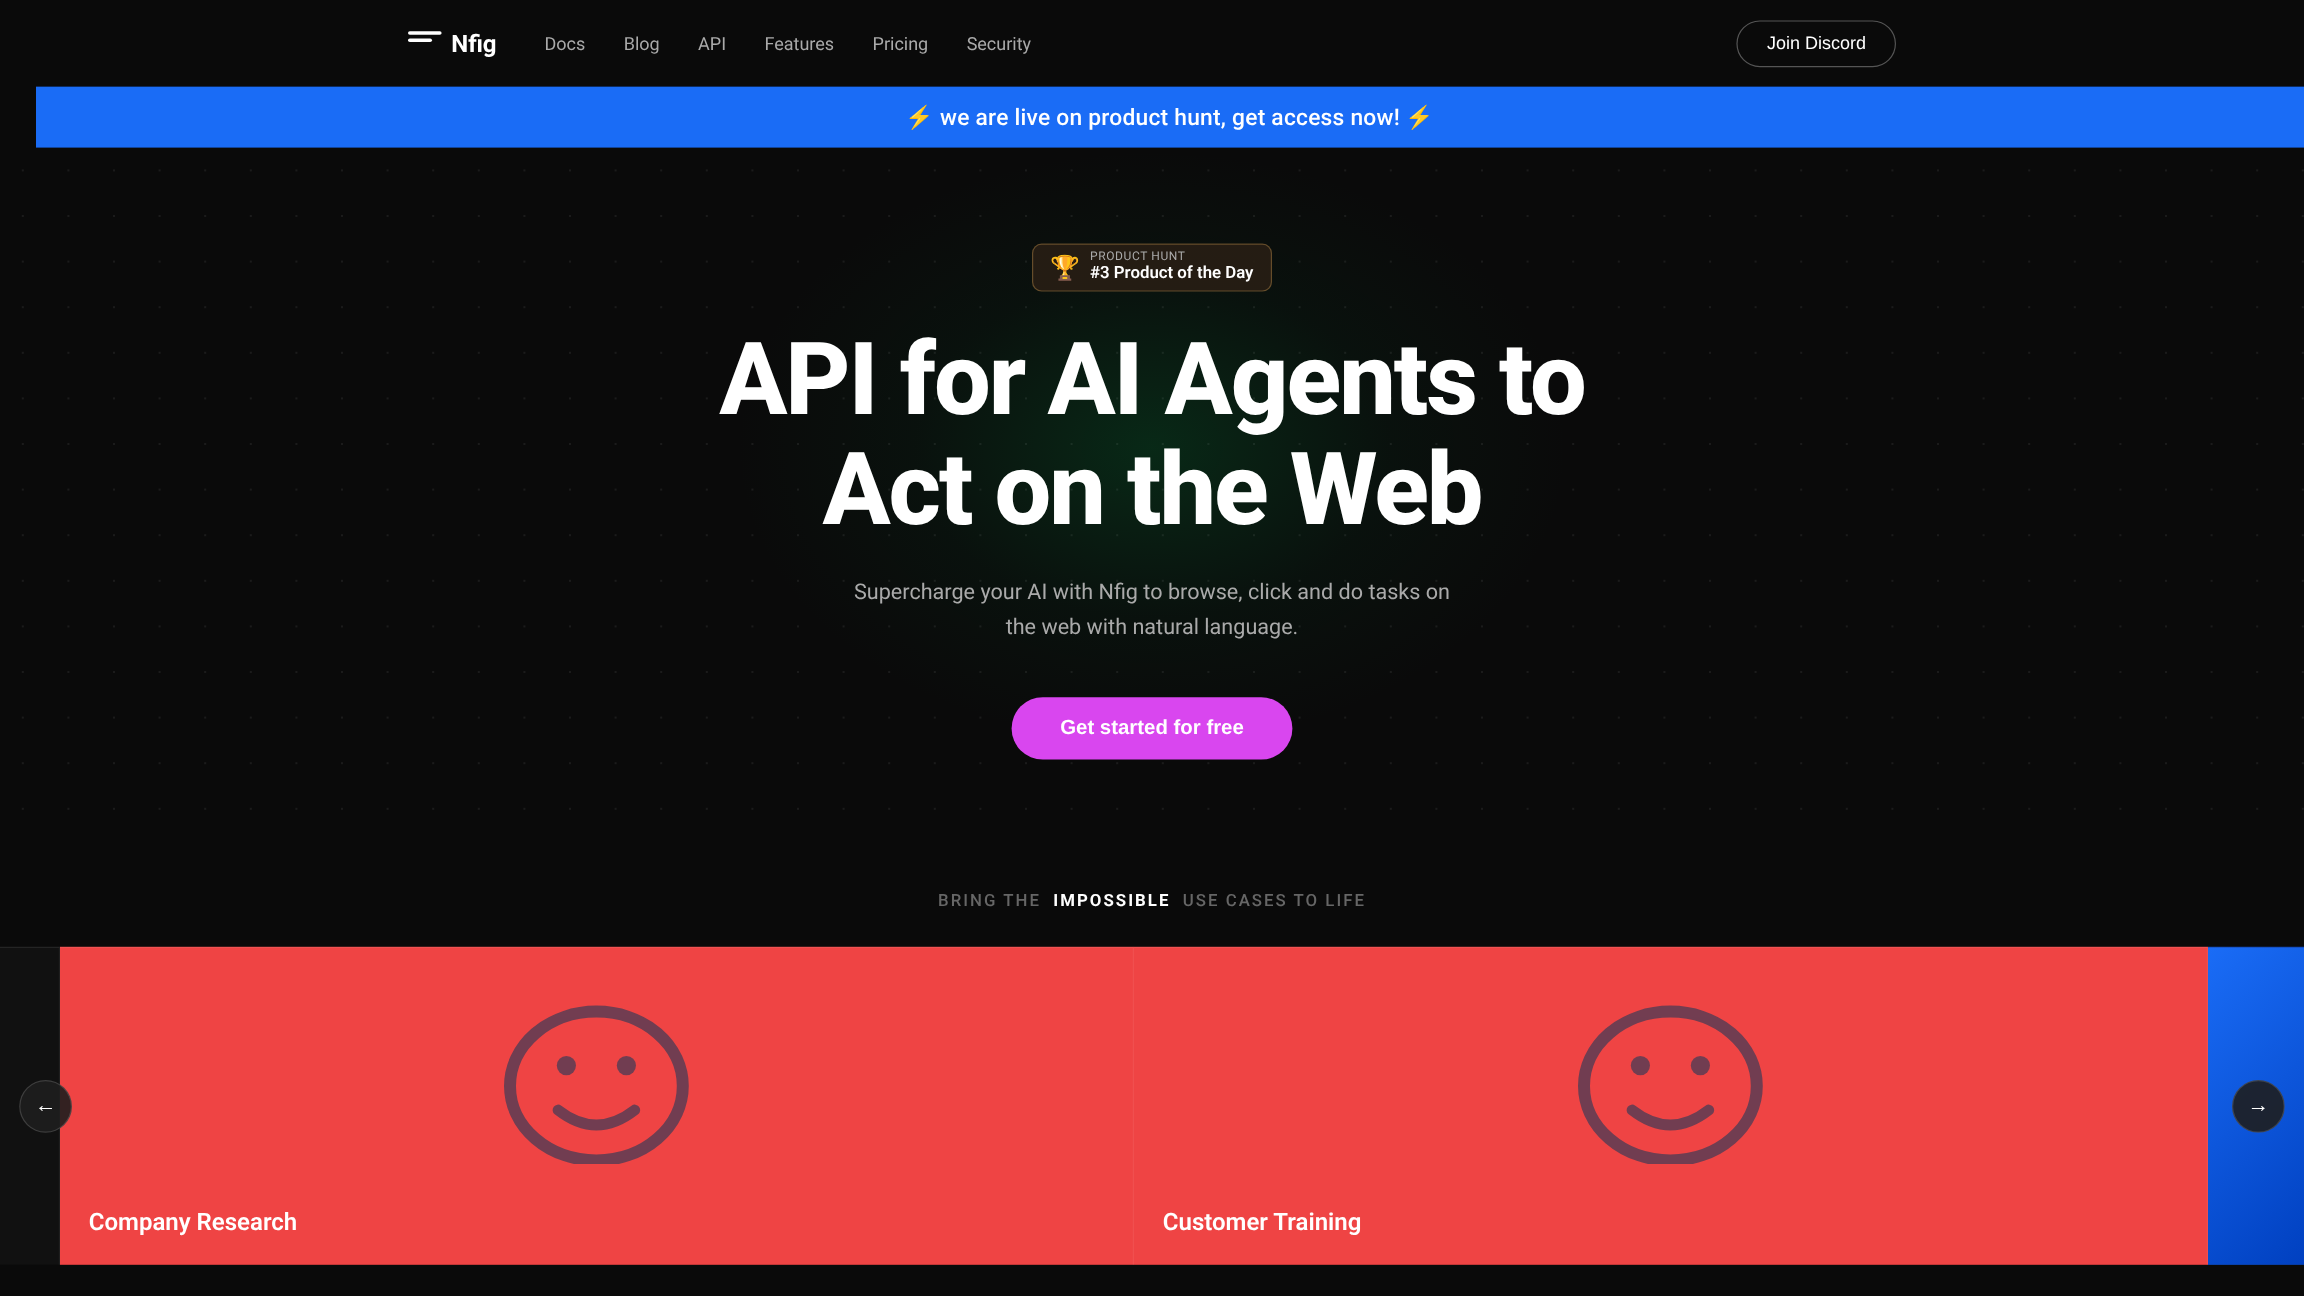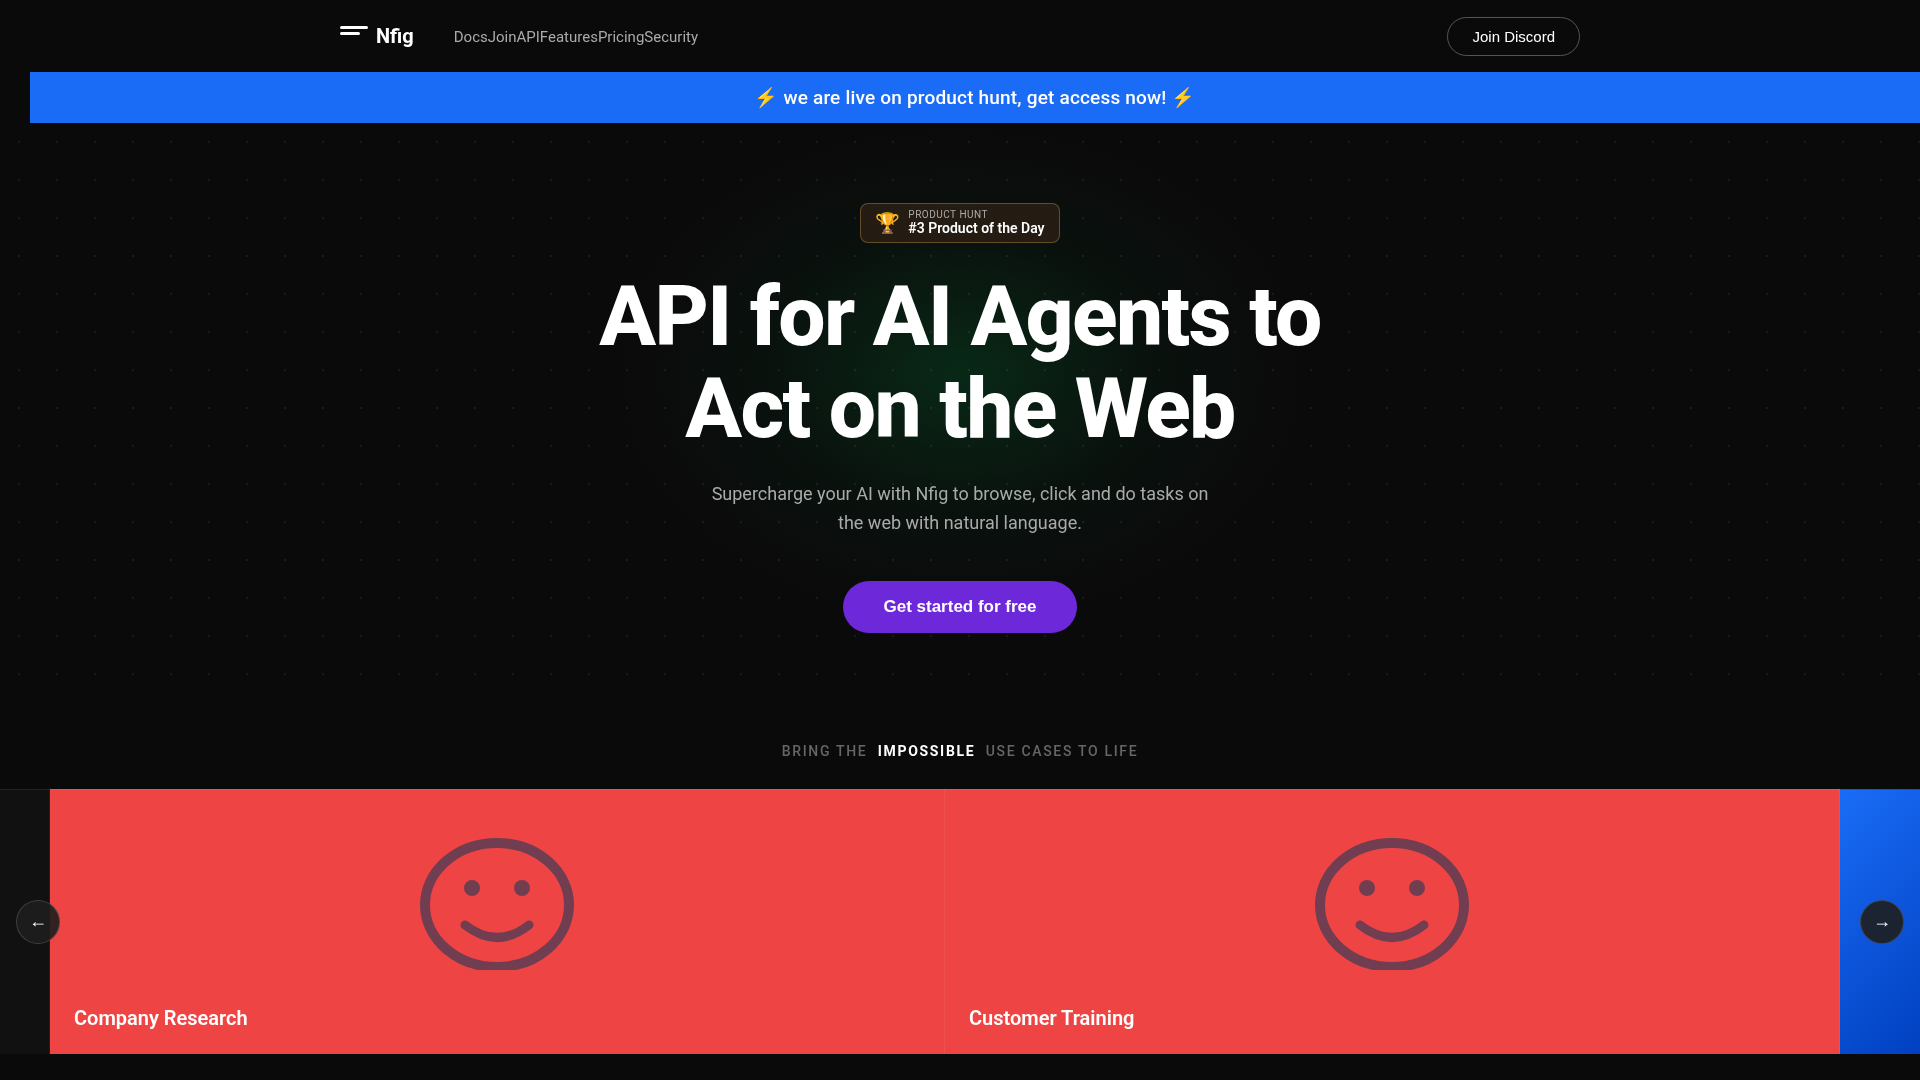--- a/index.html
+++ b/index.html
@@ -55,20 +55,21 @@
       background: #fff;
       border-radius: 2px;
     }
 
     .logo-icon span:nth-child(1) { width: 100%; }
     .logo-icon span:nth-child(2) { width: 70%; }
 
     .nav-links {
       display: flex;
       align-items: center;
+      gap: 32px;
       list-style: none;
     }
 
     .nav-links a {
       color: #aaa;
       text-decoration: none;
       font-size: 15px;
       font-weight: 400;
       transition: color 0.2s;
     }
@@ -183,21 +184,21 @@
 
     .hero-subtitle {
       font-size: 18px;
       color: #aaa;
       max-width: 500px;
       margin: 0 auto 44px;
       line-height: 1.6;
     }
 
     .cta-btn {
-      background: #6d28d9;
+      background: #d946ef;
       color: #fff;
       border: none;
       padding: 16px 40px;
       border-radius: 50px;
       font-size: 17px;
       font-weight: 600;
       cursor: pointer;
       transition: background 0.2s, transform 0.1s;
     }
 
@@ -318,21 +319,21 @@
   <div class="nav-left">
     <a class="logo" href="#">
       <div class="logo-icon">
         <span></span>
         <span></span>
       </div>
       <span>Nfig</span>
     </a>
     <ul class="nav-links">
       <li><a href="#">Docs</a></li>
-      <li><a href="#">Join</a></li>
+      <li><a href="#">Blog</a></li>
       <li><a href="#">API</a></li>
       <li><a href="#">Features</a></li>
       <li><a href="#">Pricing</a></li>
       <li><a href="#">Security</a></li>
     </ul>
   </div>
   <button class="join-discord-btn">Join Discord</button>
 </nav>
 
 <div class="banner">

